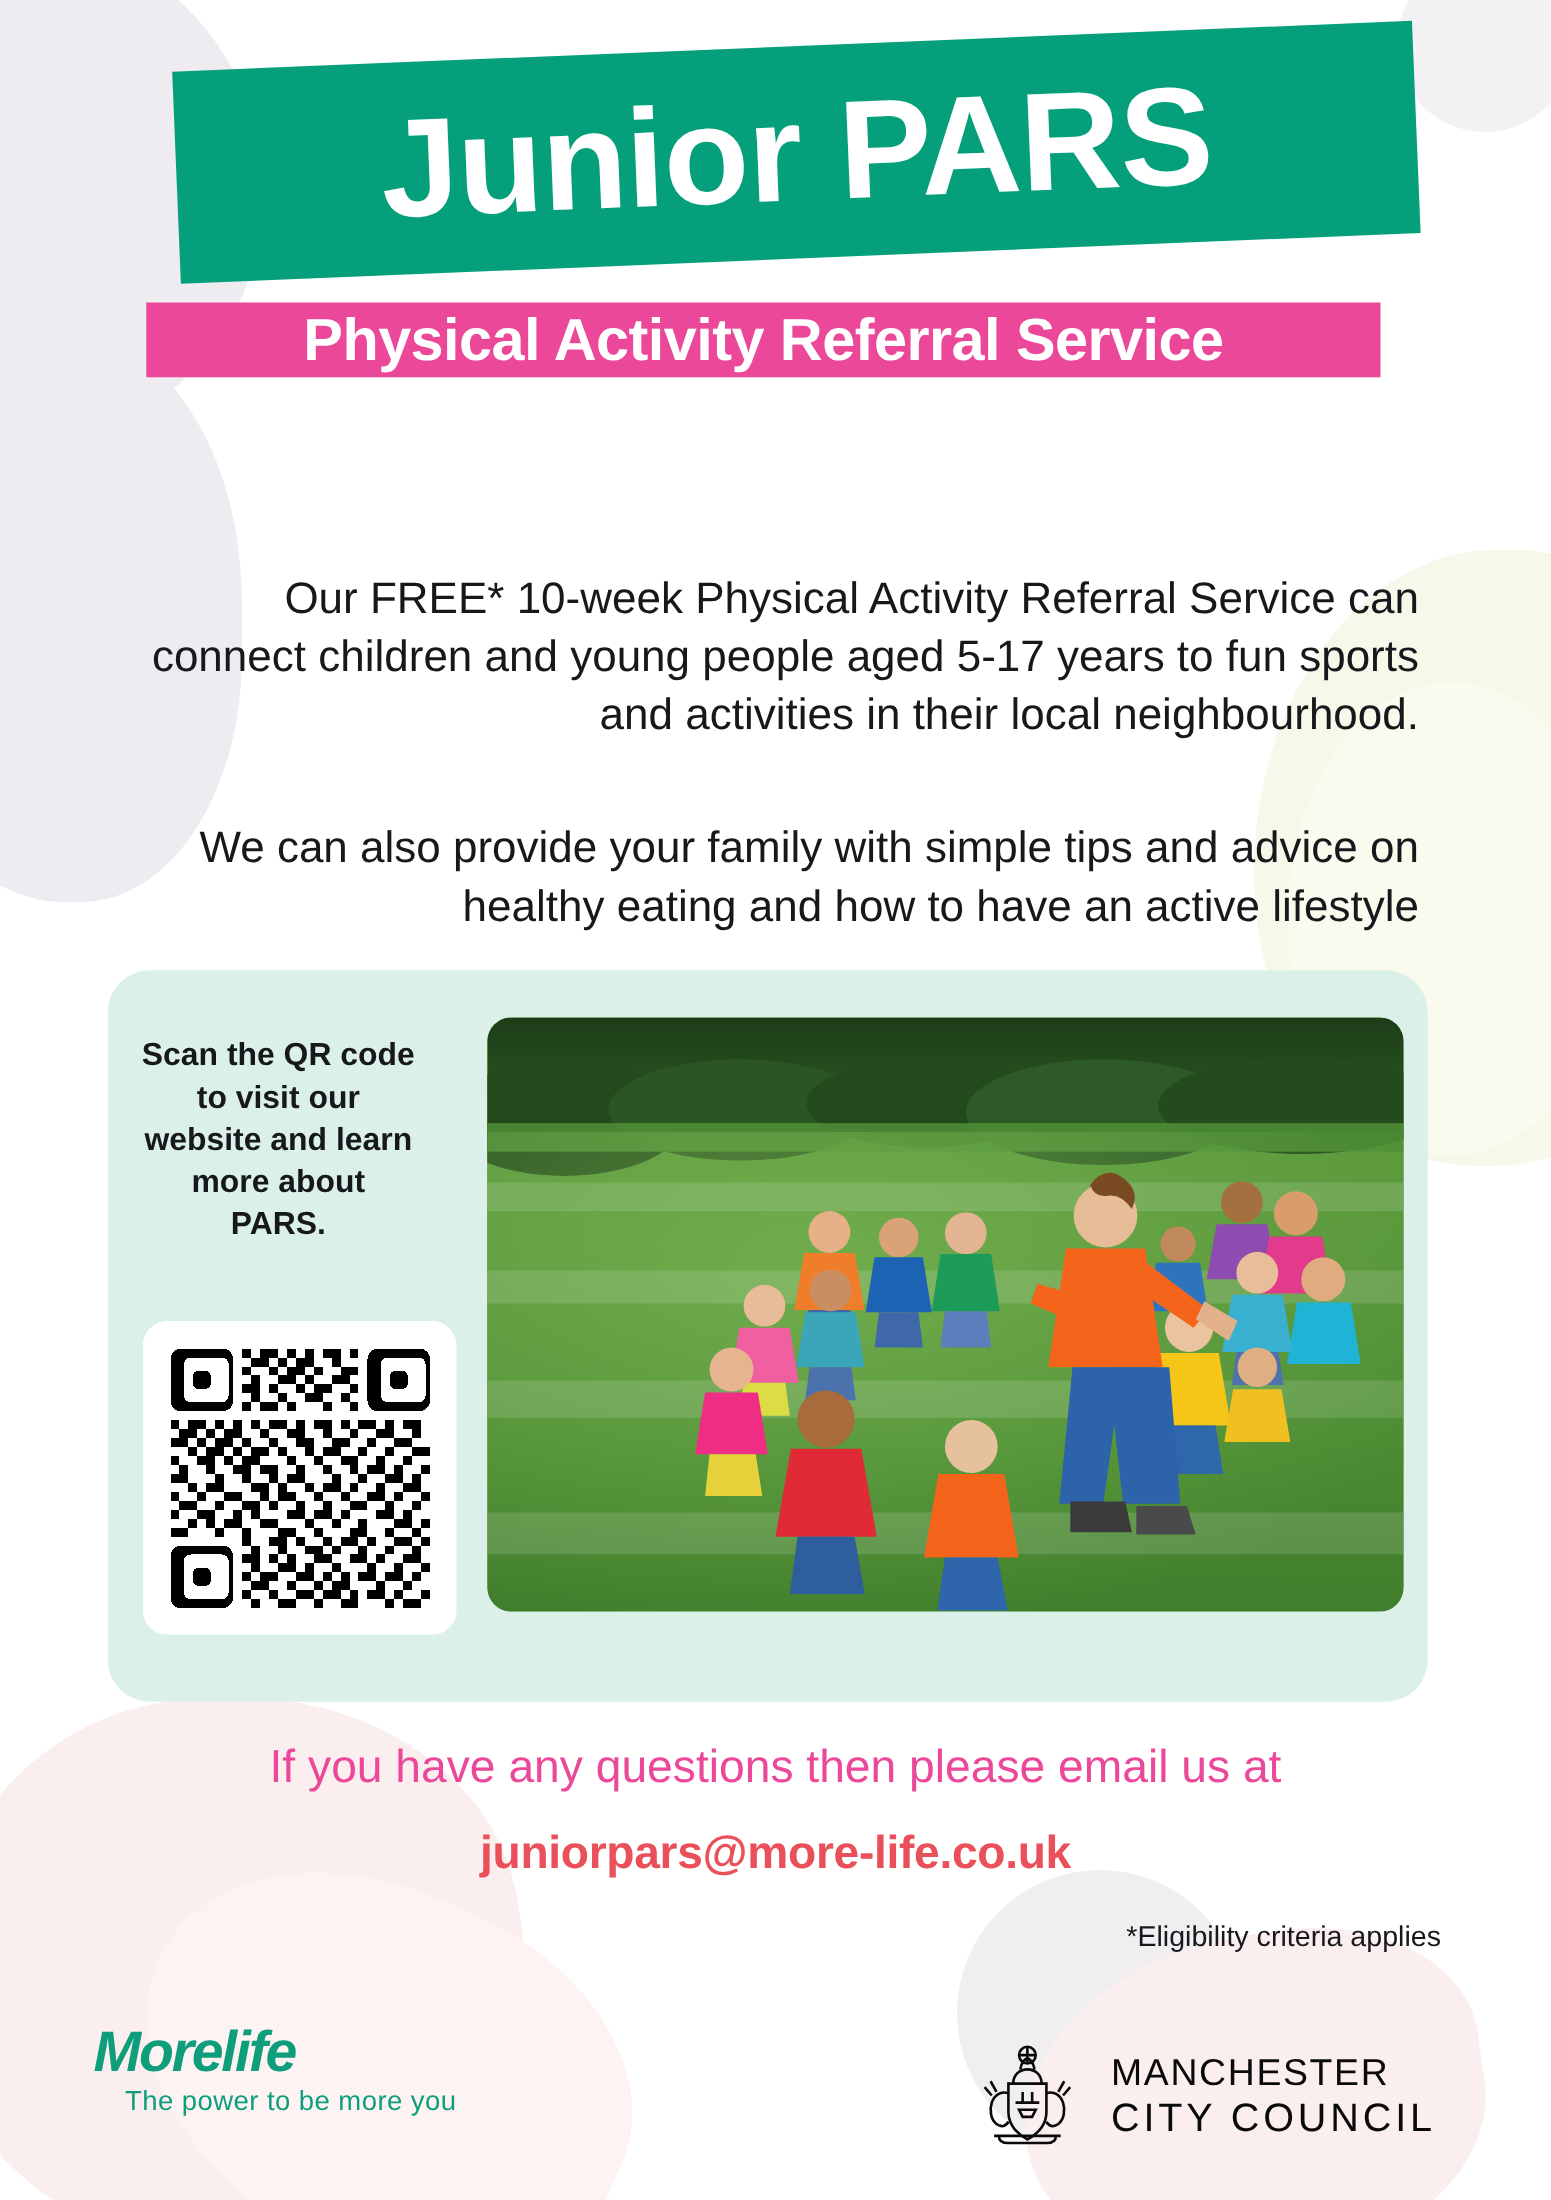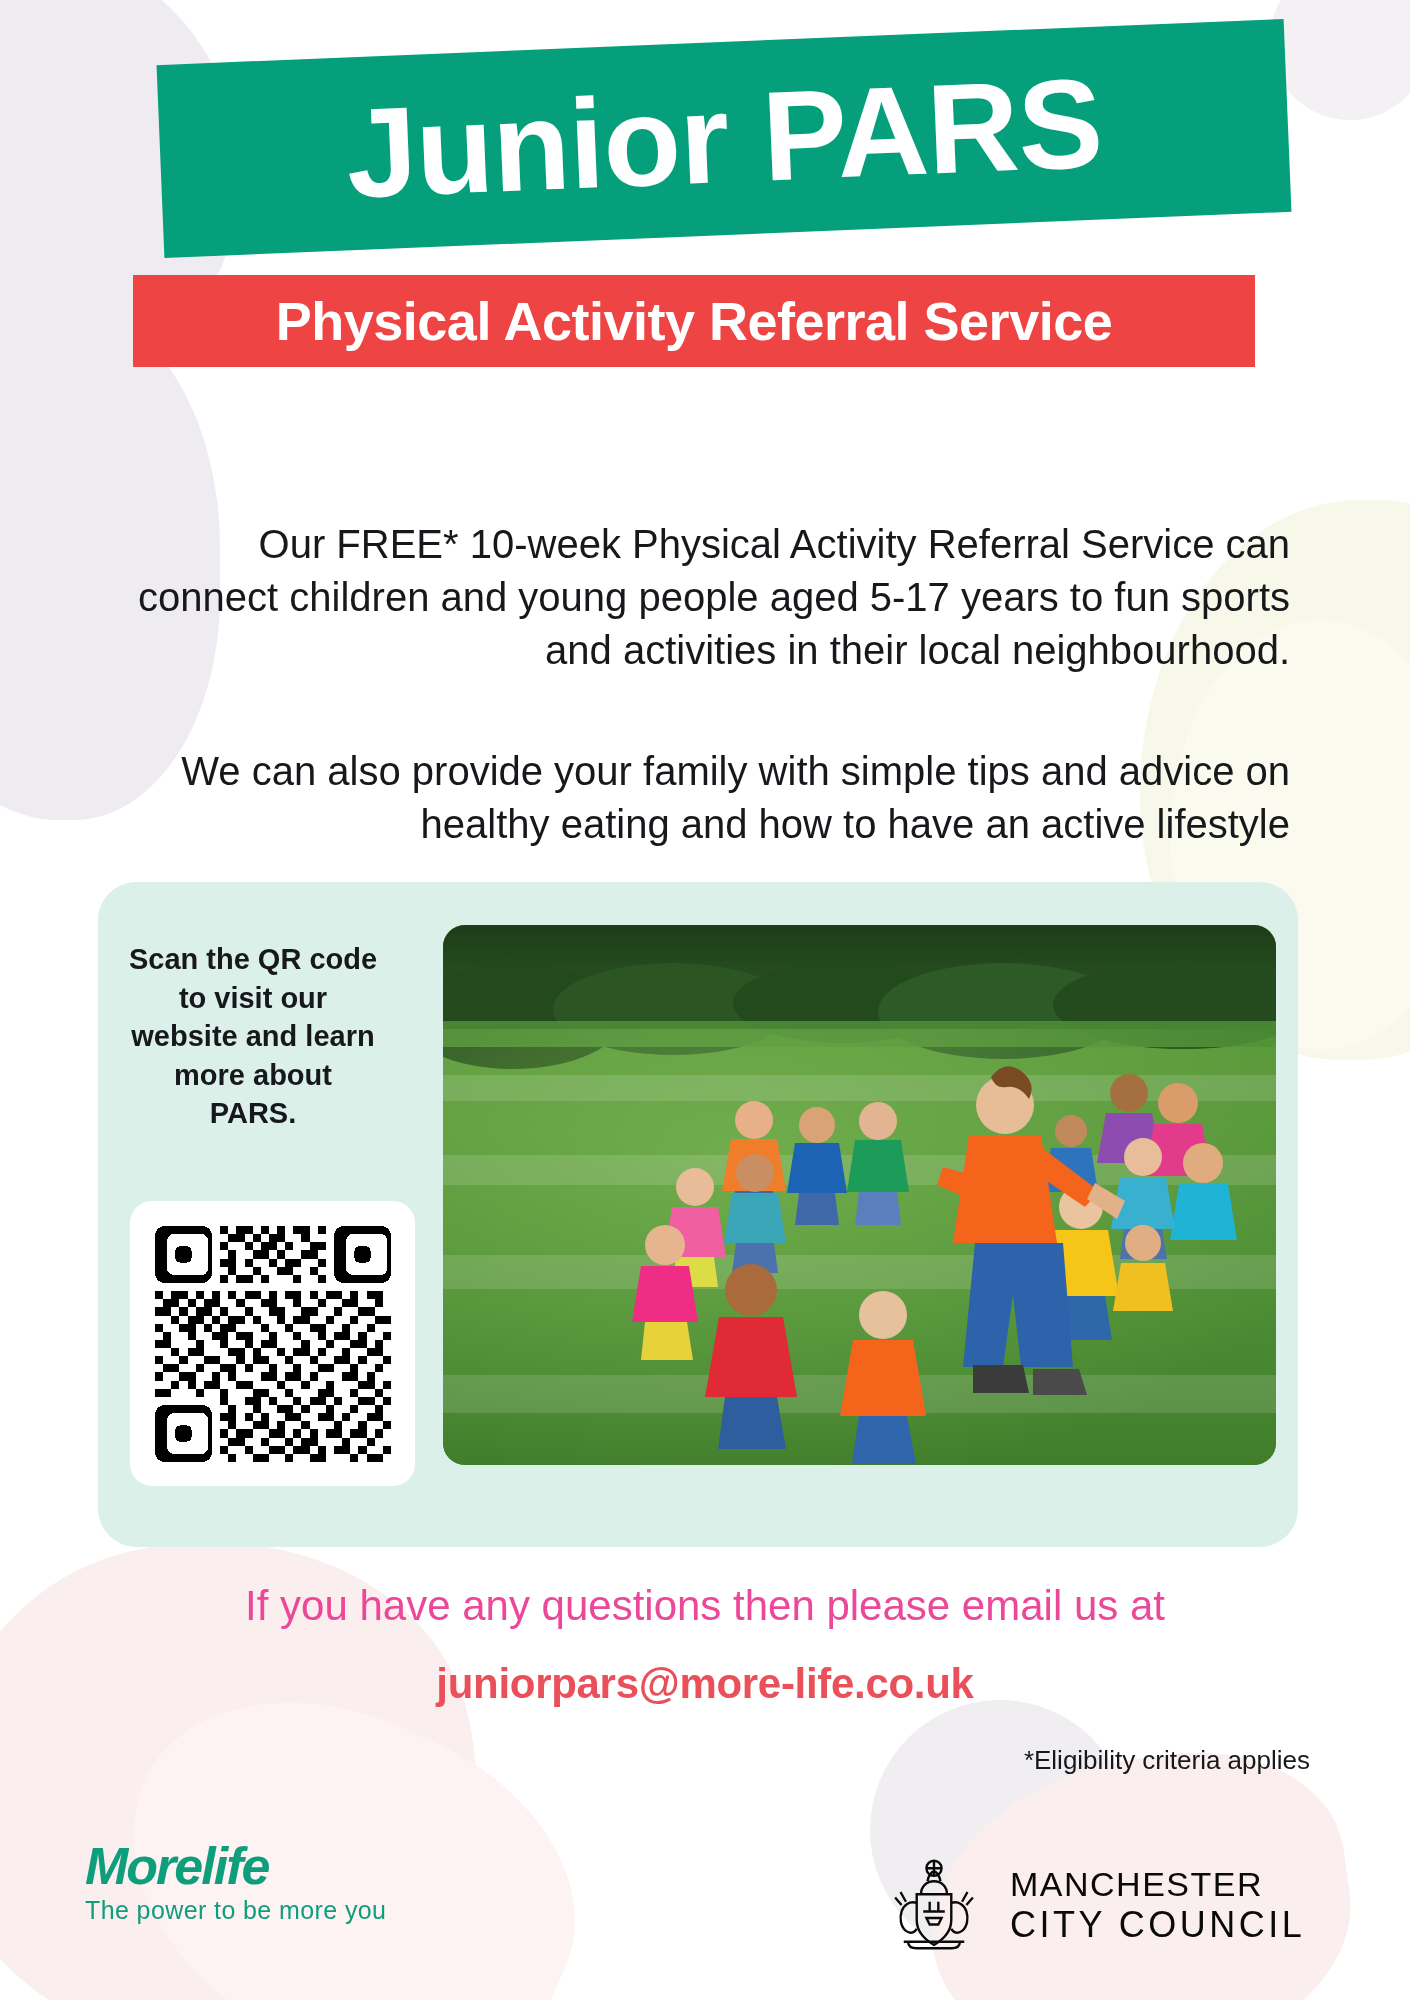--- a/index.html
+++ b/index.html
@@ -84,22 +84,22 @@
     font-weight:700;
     letter-spacing:-1px;
     line-height:1;
     white-space:nowrap;
   }
   .banner-green-text .bold { font-weight:800; }
 
   .banner-red {
     position:absolute;
     left:133px; top:275px;
-    width:1122px; height:92px;
-    background:#ef4444;
+    width:1122px; height:68px;
+    background:#ec4899;
     display:flex; align-items:center; justify-content:center;
   }
   .banner-red-text {
     color:#ffffff;
     font-size:54px;
     font-weight:700;
     letter-spacing:-0.5px;
     line-height:1;
     white-space:nowrap;
   }
@@ -201,20 +201,21 @@
     color:#0f9e7c;
     line-height:1;
     letter-spacing:-2px;
   }
   .logo-morelife .ml-tag {
     margin-top:4px;
     font-size:25px;
     color:#0f9e7c;
     font-weight:400;
     letter-spacing:0.4px;
+    text-align:right;
   }
 
   .logo-mcc {
     position:absolute;
     left:880px; top:1845px;
     width:430px; height:120px;
     display:flex; align-items:center; gap:22px;
   }
   .mcc-crest { width:108px; height:108px; flex:0 0 108px; }
   .mcc-text { color:#0a0a0a; line-height:1; }

